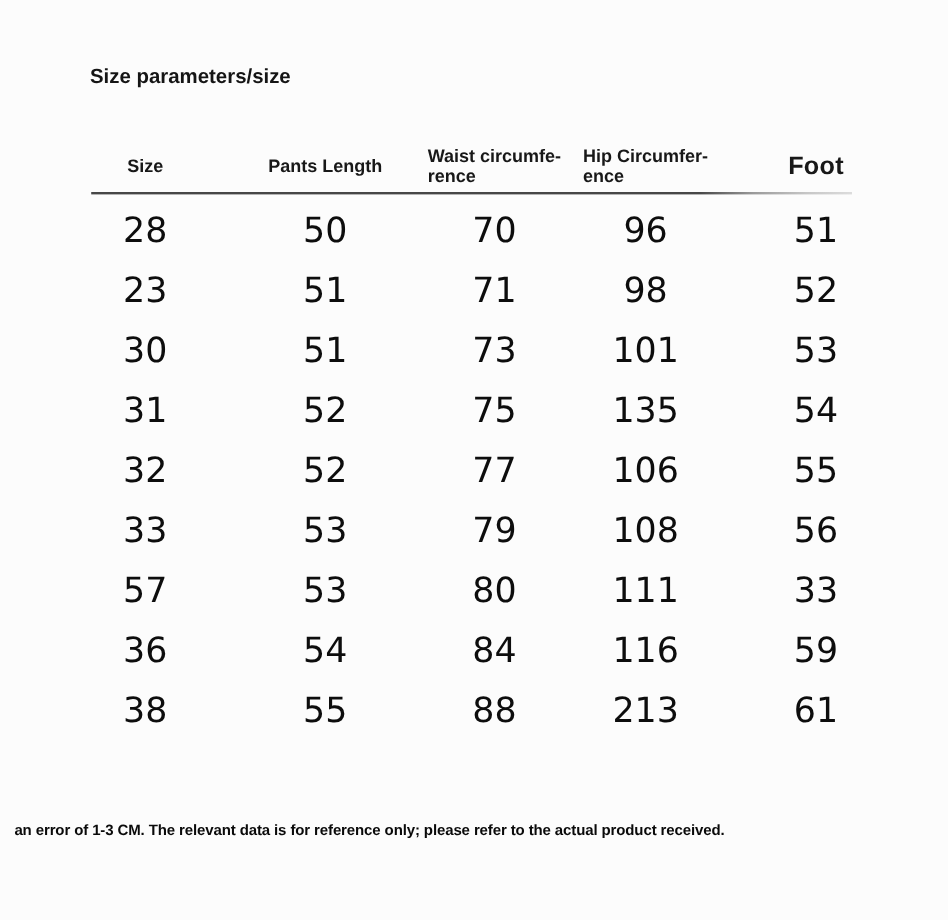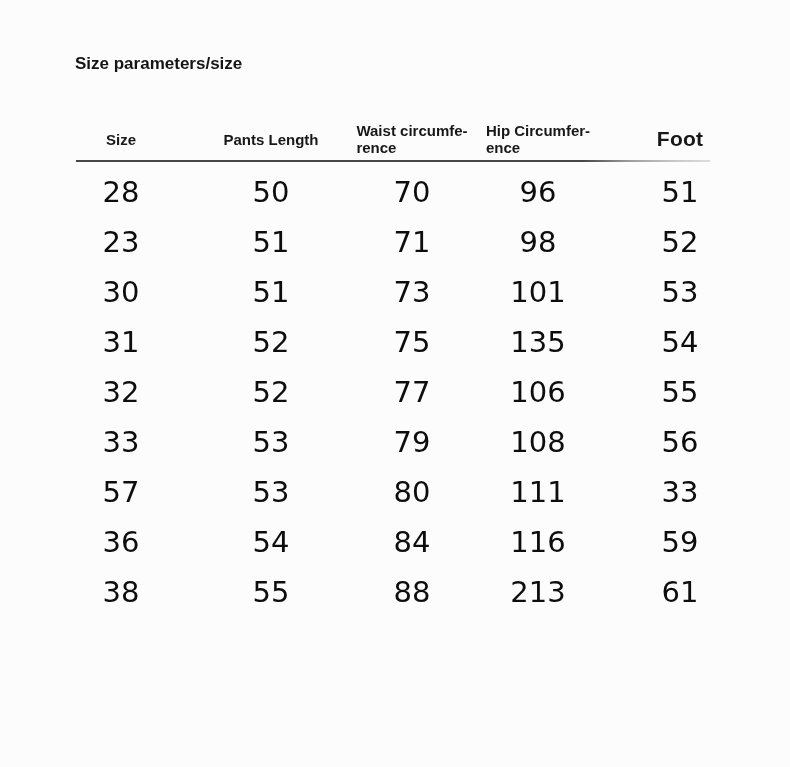--- a/index.html
+++ b/index.html
@@ -196,13 +196,14 @@
       <span class="tcell c1">55</span>
       <span class="tcell c2">88</span>
       <span class="tcell c3">213</span>
       <span class="tcell c4">61</span>
     </div>
 
   </div>
 </div>
 
 <div class="note">
+  <div class="note-line">an error of 1-3 CM. The relevant data is for reference only; please refer to the actual product received.</div>
 </div>
 
 </body></html>

